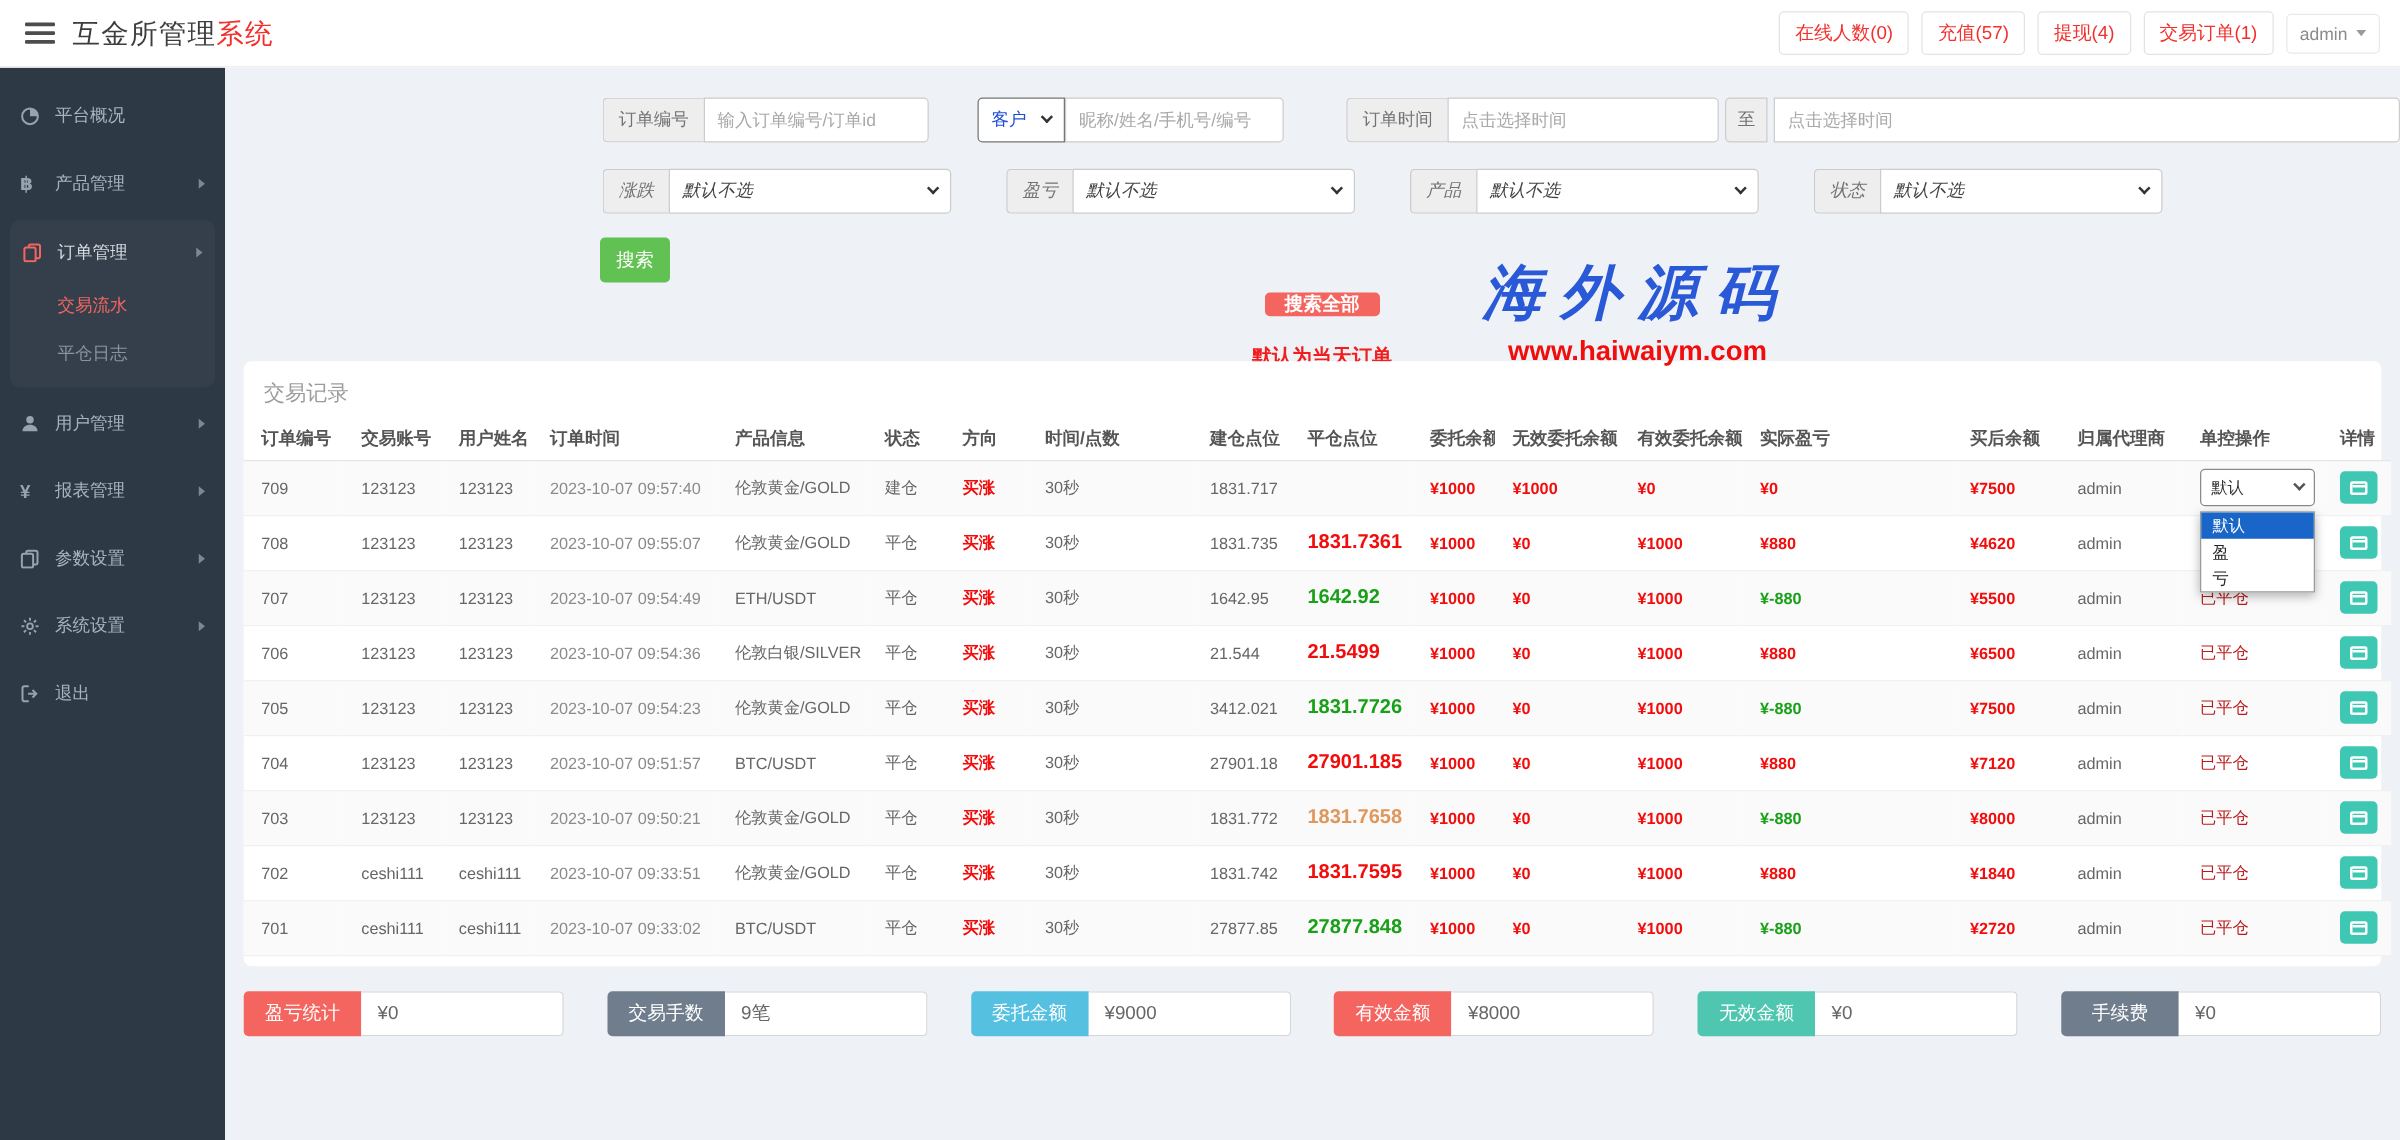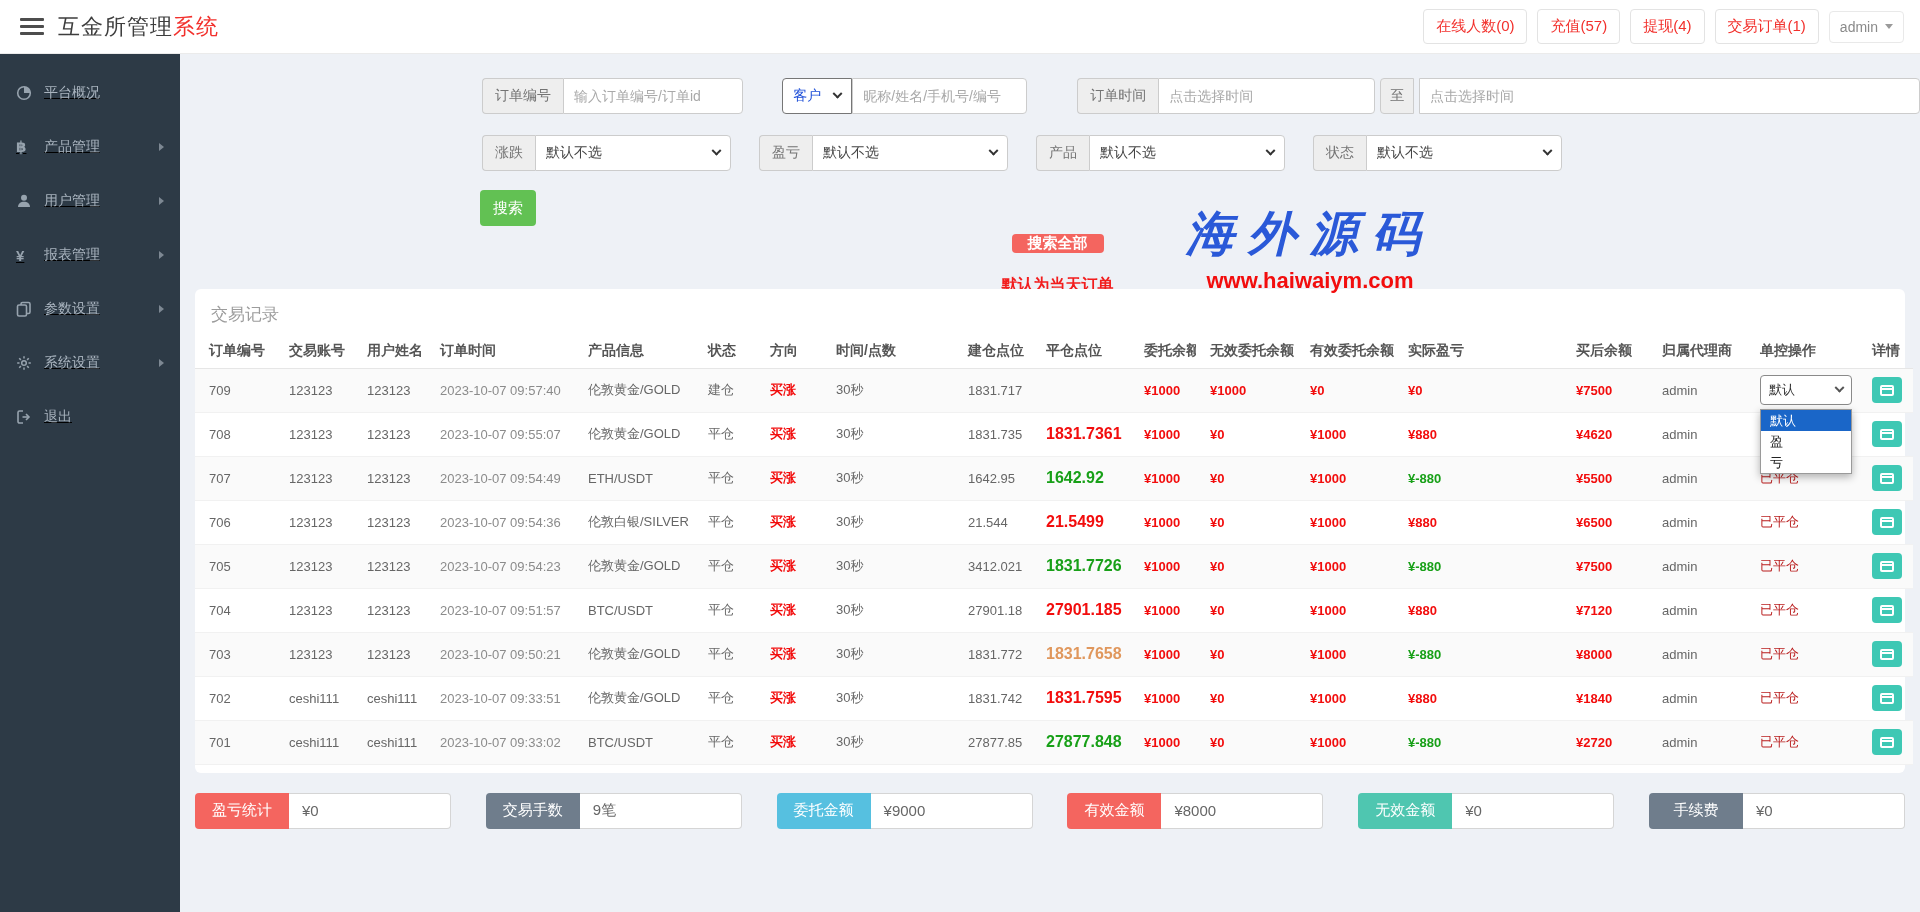--- a/index.html
+++ b/index.html
@@ -15,55 +15,55 @@
   .brand .accent { color:var(--red,#f23c3c); }
   .top-right { margin-left:auto; display:flex; align-items:center; gap:10px; }
   .stat-btn { border:1px solid #e3e3e3; border-radius:4px; padding:7px 12px;
     color:var(--red,#f22); font-size:15px; background:#fff; cursor:pointer; white-space:nowrap; }
   .admin-box { border:1px solid #e9e9e9; border-radius:4px; padding:7px 10px; color:#8a8a8a;
     font-size:14px; display:flex; align-items:center; gap:7px; cursor:pointer; }
   .caret-down { width:0; height:0; border-left:4px solid transparent; border-right:4px solid transparent;
     border-top:5px solid #9a9a9a; }
 
   
-  .sidebar { position:absolute; left:0; top:54px; bottom:0; width:180px; background:#2d3a46; padding-top:12px;text-decoration:underline; }
+  .sidebar { position:absolute; left:0; top:54px; bottom:0; width:180px; background:#2d3a46; padding-top:12px; }
   .side-item { height:54px; display:flex; align-items:center; padding:0 16px;
     color:#a9b4bf; font-size:14px; cursor:pointer; }
   .icon-slot { width:28px; display:flex; align-items:center; color:#97a3ae; font-size:15px; font-weight:bold; }
   .side-arrow { margin-left:auto; width:0; height:0; border-top:4px solid transparent;
     border-bottom:4px solid transparent; border-left:5px solid #7d8893; }
   .menu-group { background:#353f4b; border-radius:8px; margin:2px 8px; padding:2px 0 8px; }
   .menu-group .side-item { height:48px; padding:0 10px; color:#d4dae0; }
   .menu-group .icon-slot { color:var(--salmon,#f4605c); }
   .sub-item { height:38px; display:flex; align-items:center; padding-left:38px;
     color:#8a939e; font-size:14px; cursor:pointer; }
   .sub-item.active { color:var(--salmon,#f4605c); }
 
   
   .content { position:absolute; left:180px; top:54px; right:0; bottom:0; background:#eef1f6; overflow:hidden; }
 
   .filter-row { display:flex; align-items:center; }
   .row1 { margin:24px 0 0 302px; }
-  .row2 { margin:21px 0 0 302px; gap:28px; }
+  .row2 { margin:21px 0 0 302px; gap:44px;font-style:italic; }
   .igroup { display:flex; align-items:stretch; height:36px; }
   .addon { display:flex; align-items:center; justify-content:center; background:#eee;
     border:1px solid #ccc; border-right:none; border-radius:4px 0 0 4px;
     color:#737373; font-size:14px; padding:0 12px; white-space:nowrap; }
   .filter-row input { border:1px solid #ccc; border-radius:0 4px 4px 0; padding:0 10px;
     font-size:14px; color:#555; height:36px; background:#fff; outline:none; }
   .filter-row input::placeholder { color:#a9a9a9; }
   .w-order { width:180px; }
   .w-nick { width:175px; }
   .w-time { width:217px; }
   .w-time2 { width:510px; }
   .gap40 { width:40px; } .gap51 { width:51px; } .gap5 { width:5px; }
   .fake-select { background:#fff; display:flex; align-items:center; justify-content:space-between;
     padding:0 10px; cursor:pointer; font-size:14px; color:#1d4ed8; }
   .cust-select { width:70px; border:1px solid #767676; border-radius:4px 0 0 4px; }
-  .sel-wide { width:196px; border:1px solid #ccc; border-radius:0 4px 4px 0; color:#444;text-align:center; }
+  .sel-wide { width:226px; border:1px solid #ccc; border-radius:0 4px 4px 0; color:#444;text-align:center; }
   .chev { width:7px; height:7px; border-right:2px solid #333; border-bottom:2px solid #333;
     transform:rotate(45deg) translate(-2px,-2px); }
   .to-addon { border:1px solid #ccc; border-radius:4px 0 0 4px; background:#eee; height:36px;
     display:flex; align-items:center; padding:0 9px; color:#737373; font-size:14px; }
 
   .search-btn { display:block; margin:19px 0 0 300px; width:56px; height:36px;
     background:var(--green-btn,#62c153); color:#fff; border:none; border-radius:4px;
     font-size:15px; cursor:pointer; }
 
   .action-row { margin:8px 0 0 15px; display:flex; align-items:center; gap:22px; height:33px;flex-direction:column; }
@@ -156,20 +156,38 @@
           <circle cx="8" cy="8" r="6.3" fill="none" stroke="currentColor" stroke-width="1.6"></circle>
           <path d="M8 8 V1.7 A6.3 6.3 0 0 1 14.3 8 Z" fill="currentColor"></path>
         </svg>
     </span>
     <span>平台概况</span>
   </div>
   <div class="side-item">
     <span class="icon-slot">฿</span>
     <span>产品管理</span>
     <span class="side-arrow"></span>
+  </div>
+  <div class="menu-group">
+    <div class="side-item">
+      <span class="icon-slot">
+        <svg width="16" height="16" viewBox="0 0 16 16">
+            <rect x="5" y="1.5" width="9" height="11" rx="1.5" fill="none" stroke="currentColor" stroke-width="1.6"></rect>
+            <rect x="1.5" y="4" width="9" height="11" rx="1.5" fill="#353f4b" stroke="currentColor" stroke-width="1.6"></rect>
+          </svg>
+      </span>
+      <span>订单管理</span>
+      <span class="side-arrow"></span>
+    </div>
+    <div class="sub-item active">
+      <span>交易流水</span>
+    </div>
+    <div class="sub-item">
+      <span>平仓日志</span>
+    </div>
   </div>
   <div class="side-item">
     <span class="icon-slot">
       <svg width="16" height="16" viewBox="0 0 16 16">
           <circle cx="8" cy="4.8" r="3" fill="currentColor"></circle>
           <path d="M2 14c0-3.4 2.7-5.3 6-5.3s6 1.9 6 5.3z" fill="currentColor"></path>
         </svg>
     </span>
     <span>用户管理</span>
     <span class="side-arrow"></span>

